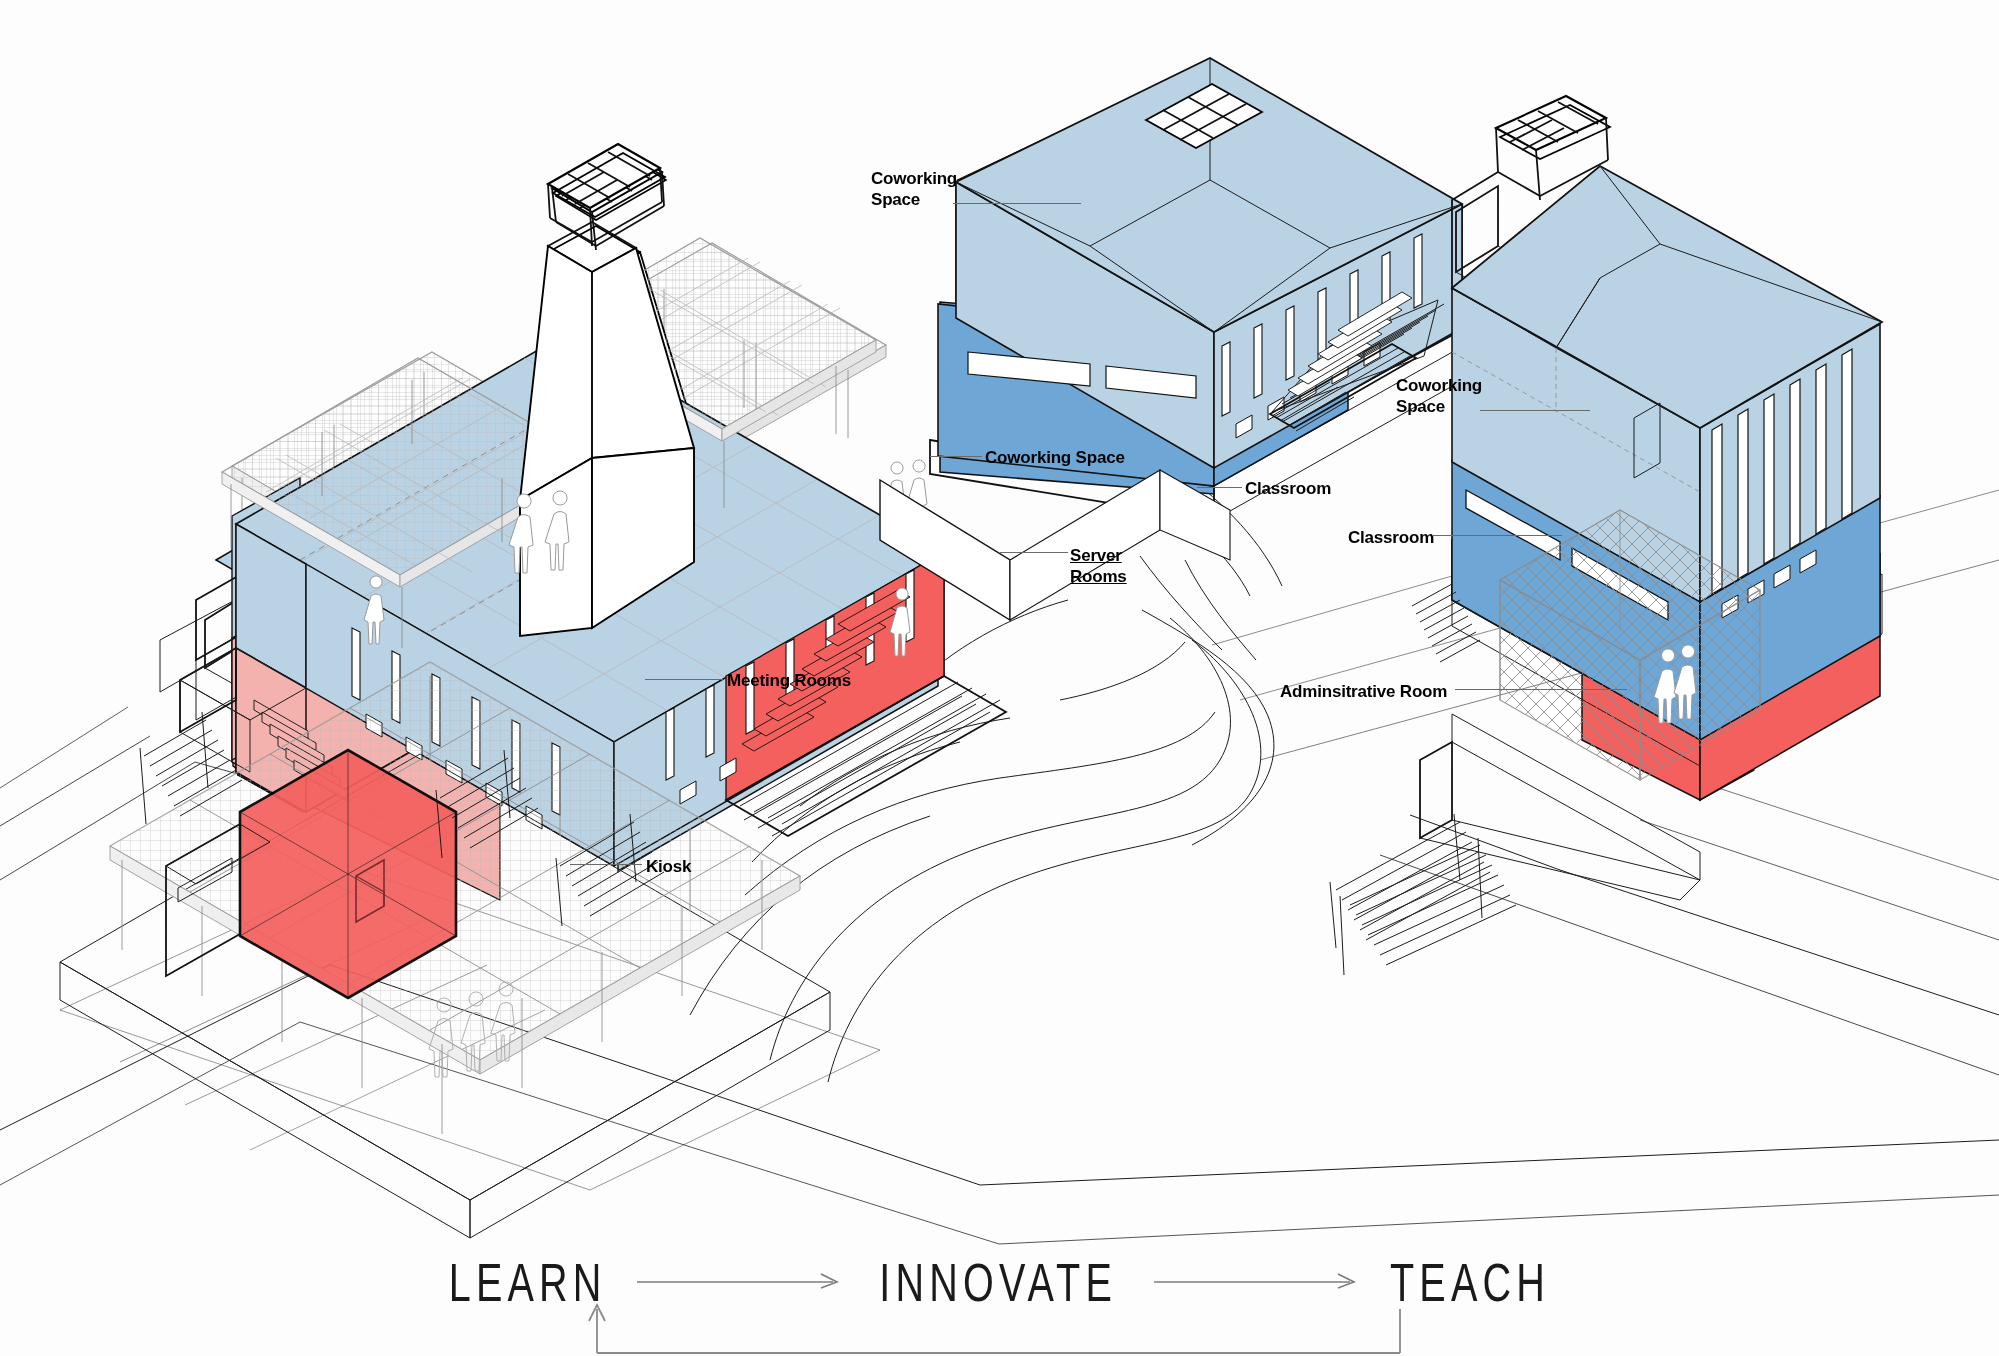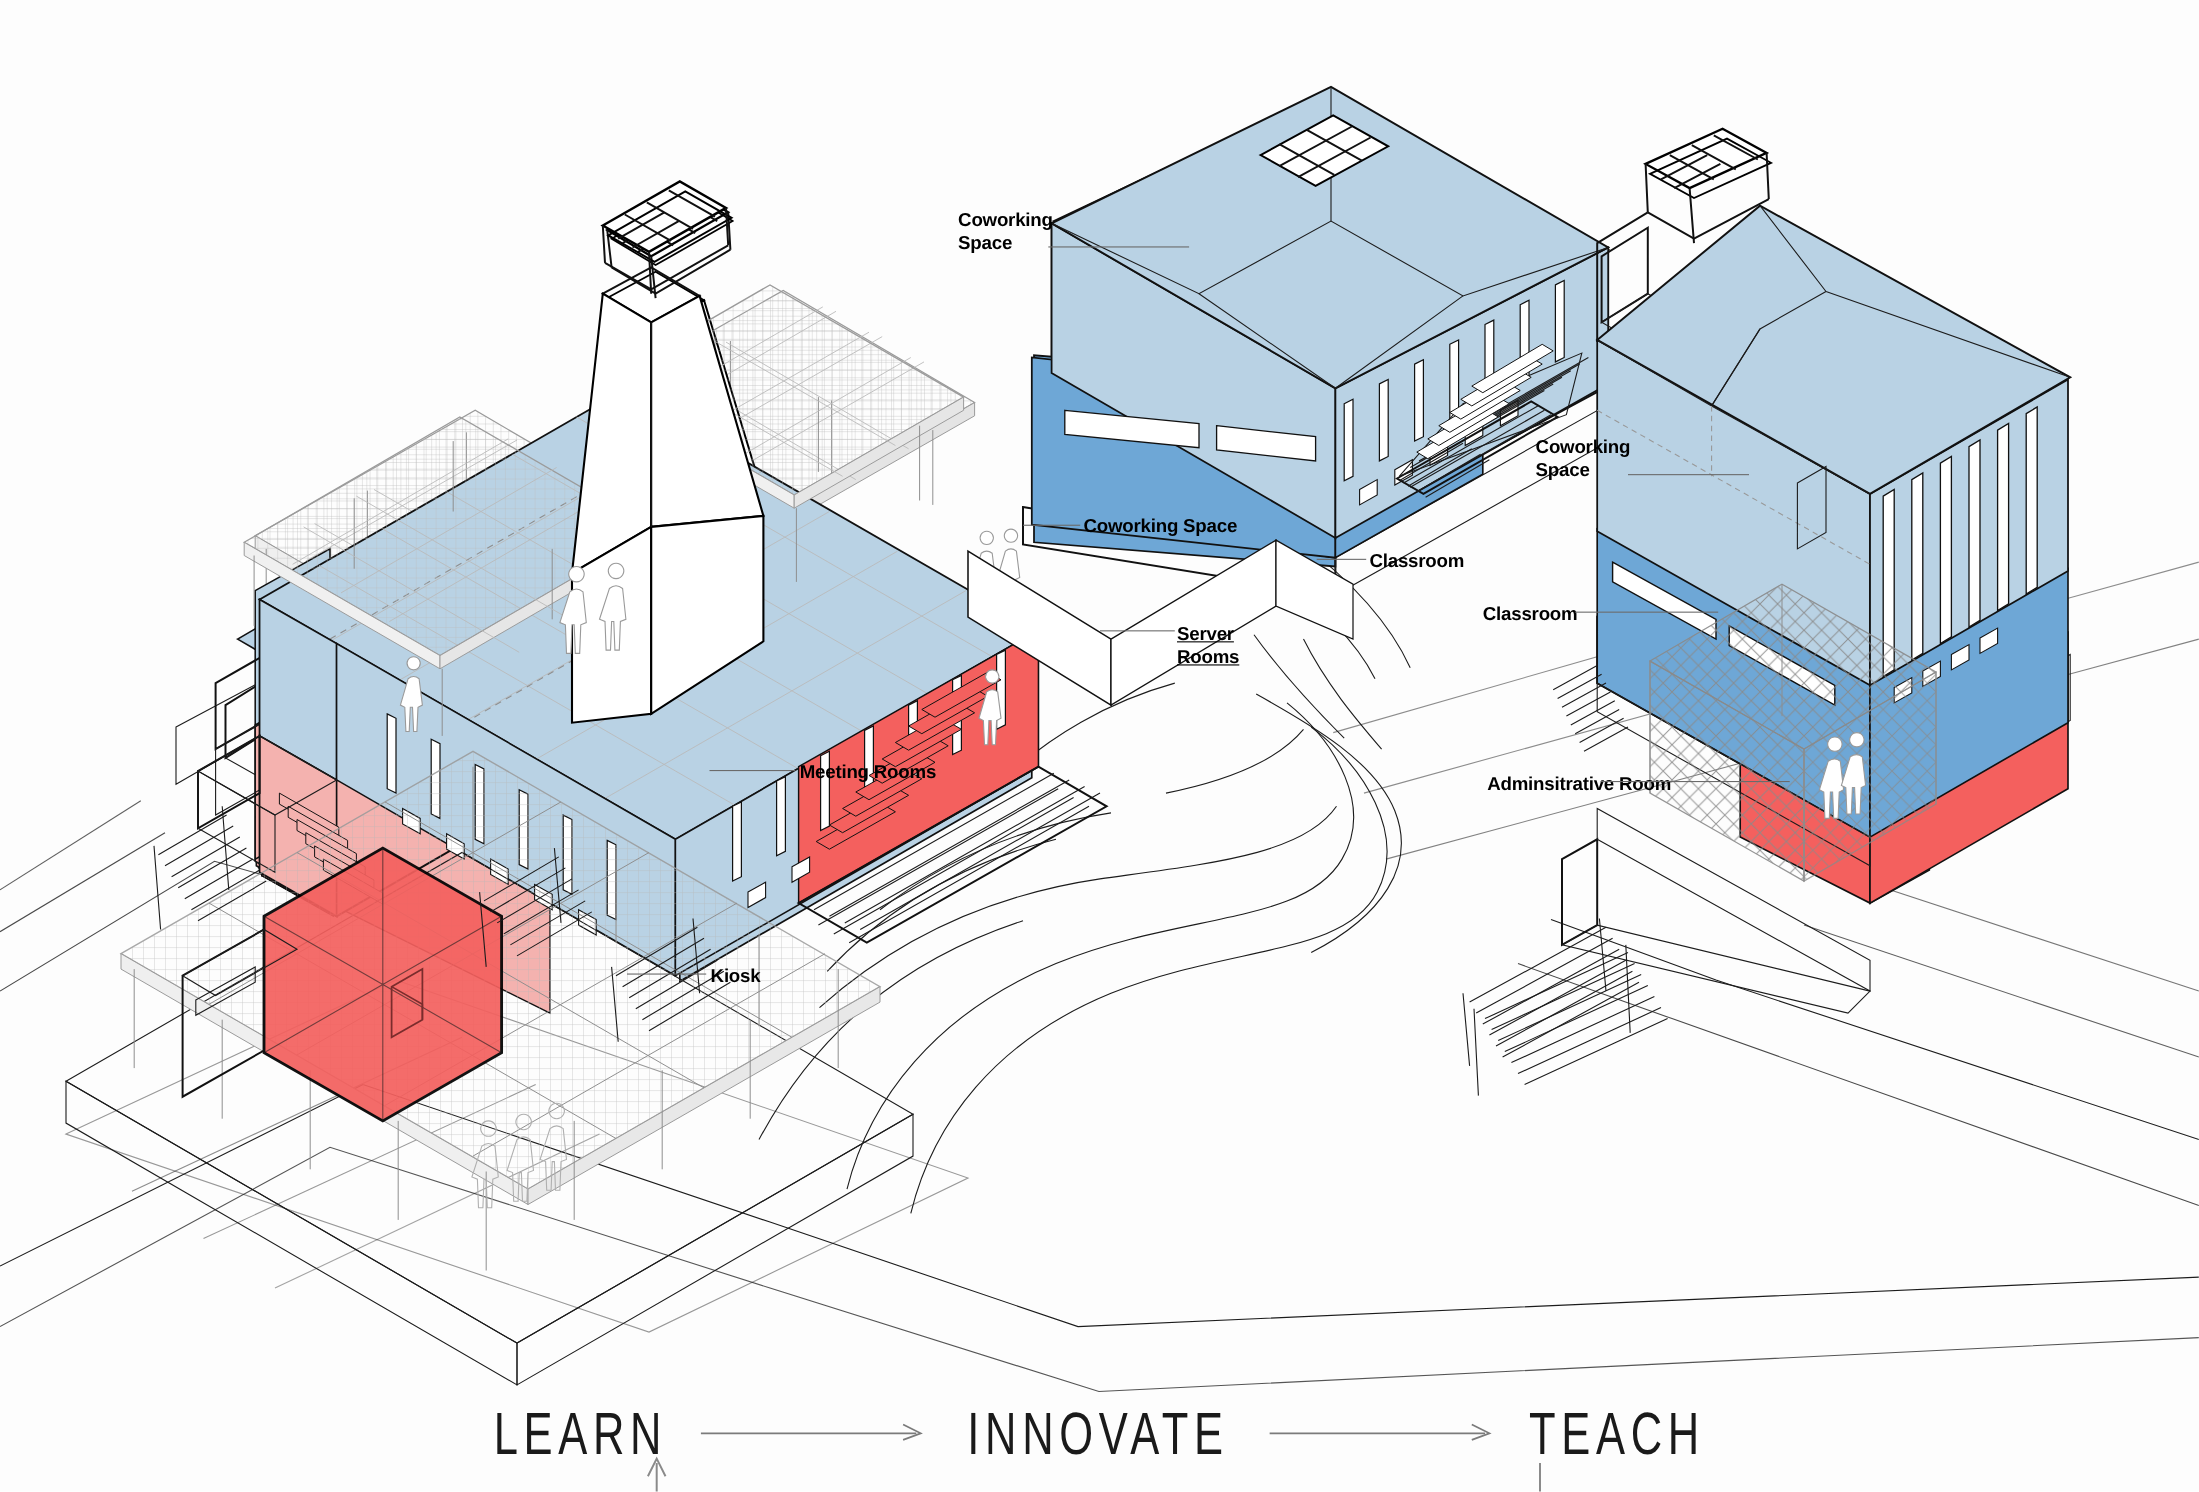--- a/index.html
+++ b/index.html
@@ -14,21 +14,20 @@
     position: relative;
     overflow: hidden;
     font-family: "Liberation Sans", sans-serif;
     background: #fdfdfd;
   }
   #stage {
     position: absolute;
     inset: 0;
     width: 1999px;
     height: 1200px;
-    margin-top: 21px;
   }
   svg.layer {
     position: absolute;
     left: 0; top: 0;
     width: 1999px;
     height: 1356px;
     overflow: visible;
   }
   .lbl {
     position: absolute;
@@ -990,21 +989,21 @@
     <div class="lbl" style="left:646px; top:856px;">Kiosk</div>
     <div class="leader" style="left:570px; top:864px; width:72px;"></div>
 
     <div class="lbl" style="left:1396px; top:375px;">Coworking
 Space</div>
     <div class="leader" style="left:1480px; top:410px; width:110px;"></div>
 
     <div class="lbl" style="left:1348px; top:527px;">Classroom</div>
     <div class="leader" style="left:1432px; top:535px; width:130px;"></div>
 
-    <div class="lbl" style="left:1352px; top:681px;">Adminsitrative Room</div>
+    <div class="lbl" style="left:1280px; top:681px;">Adminsitrative Room</div>
     <div class="leader" style="left:1455px; top:689px; width:172px;"></div>
   </div>
 
   <div class="footer">
     <div class="footer-row">
       <span class="phase">LEARN</span>
       <span class="arrow-wrap">
         <svg width="205" height="40" viewBox="0 0 205 40">
           <path d="M0 20 L196 20" stroke="#7b7b7b" stroke-width="1.6" fill="none"></path>
           <path d="M184 12 L200 20 L184 26" stroke="#7b7b7b" stroke-width="1.6" fill="none"></path>

